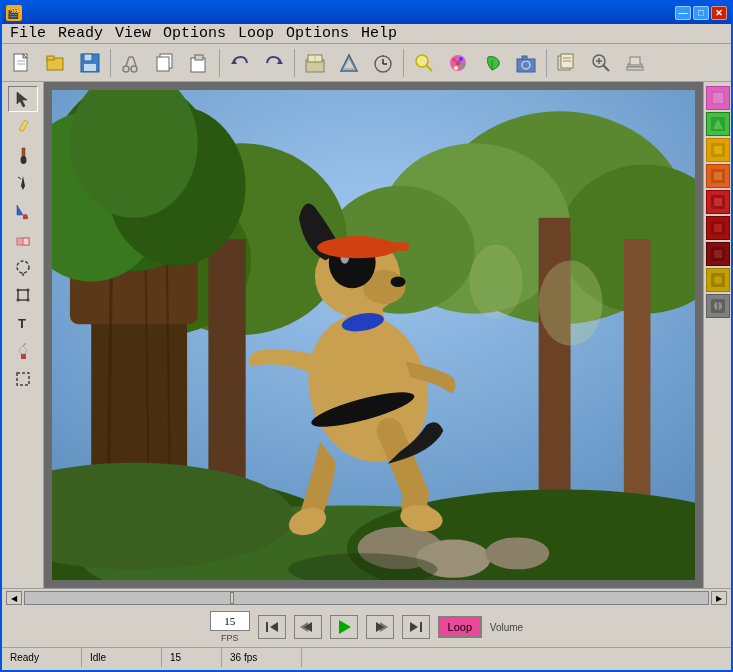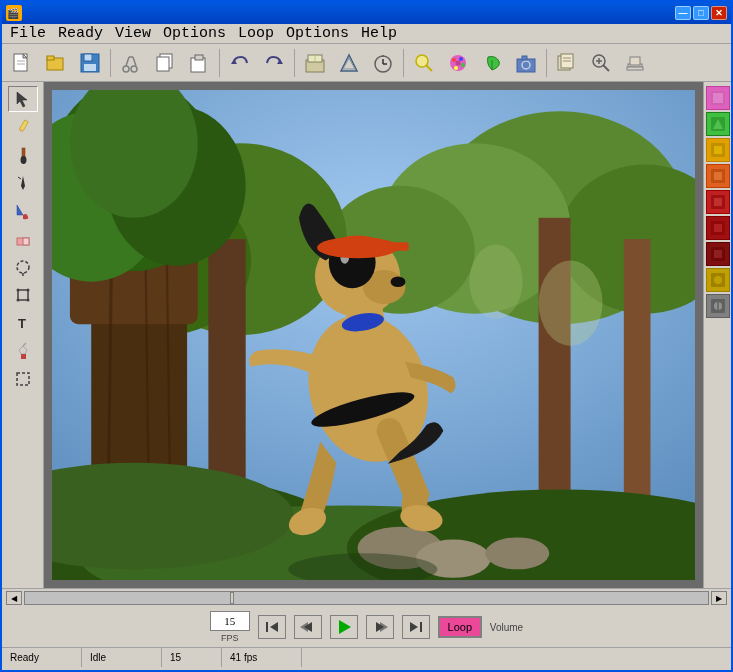--- a/index.html
+++ b/index.html
@@ -814,18 +814,18 @@
       <div class="volume-section">
         <div class="volume-label">Volume</div>
       </div>
 
     </div>
 
     <div class="status-bar">
       <div class="status-section">Ready</div>
       <div class="status-section">Idle</div>
       <div class="status-section">15</div>
-      <div class="status-section">41 fps</div>
+      <div class="status-section">36 fps</div>
     </div>
 
   </div>
 
 </div>
 
 </body></html>

